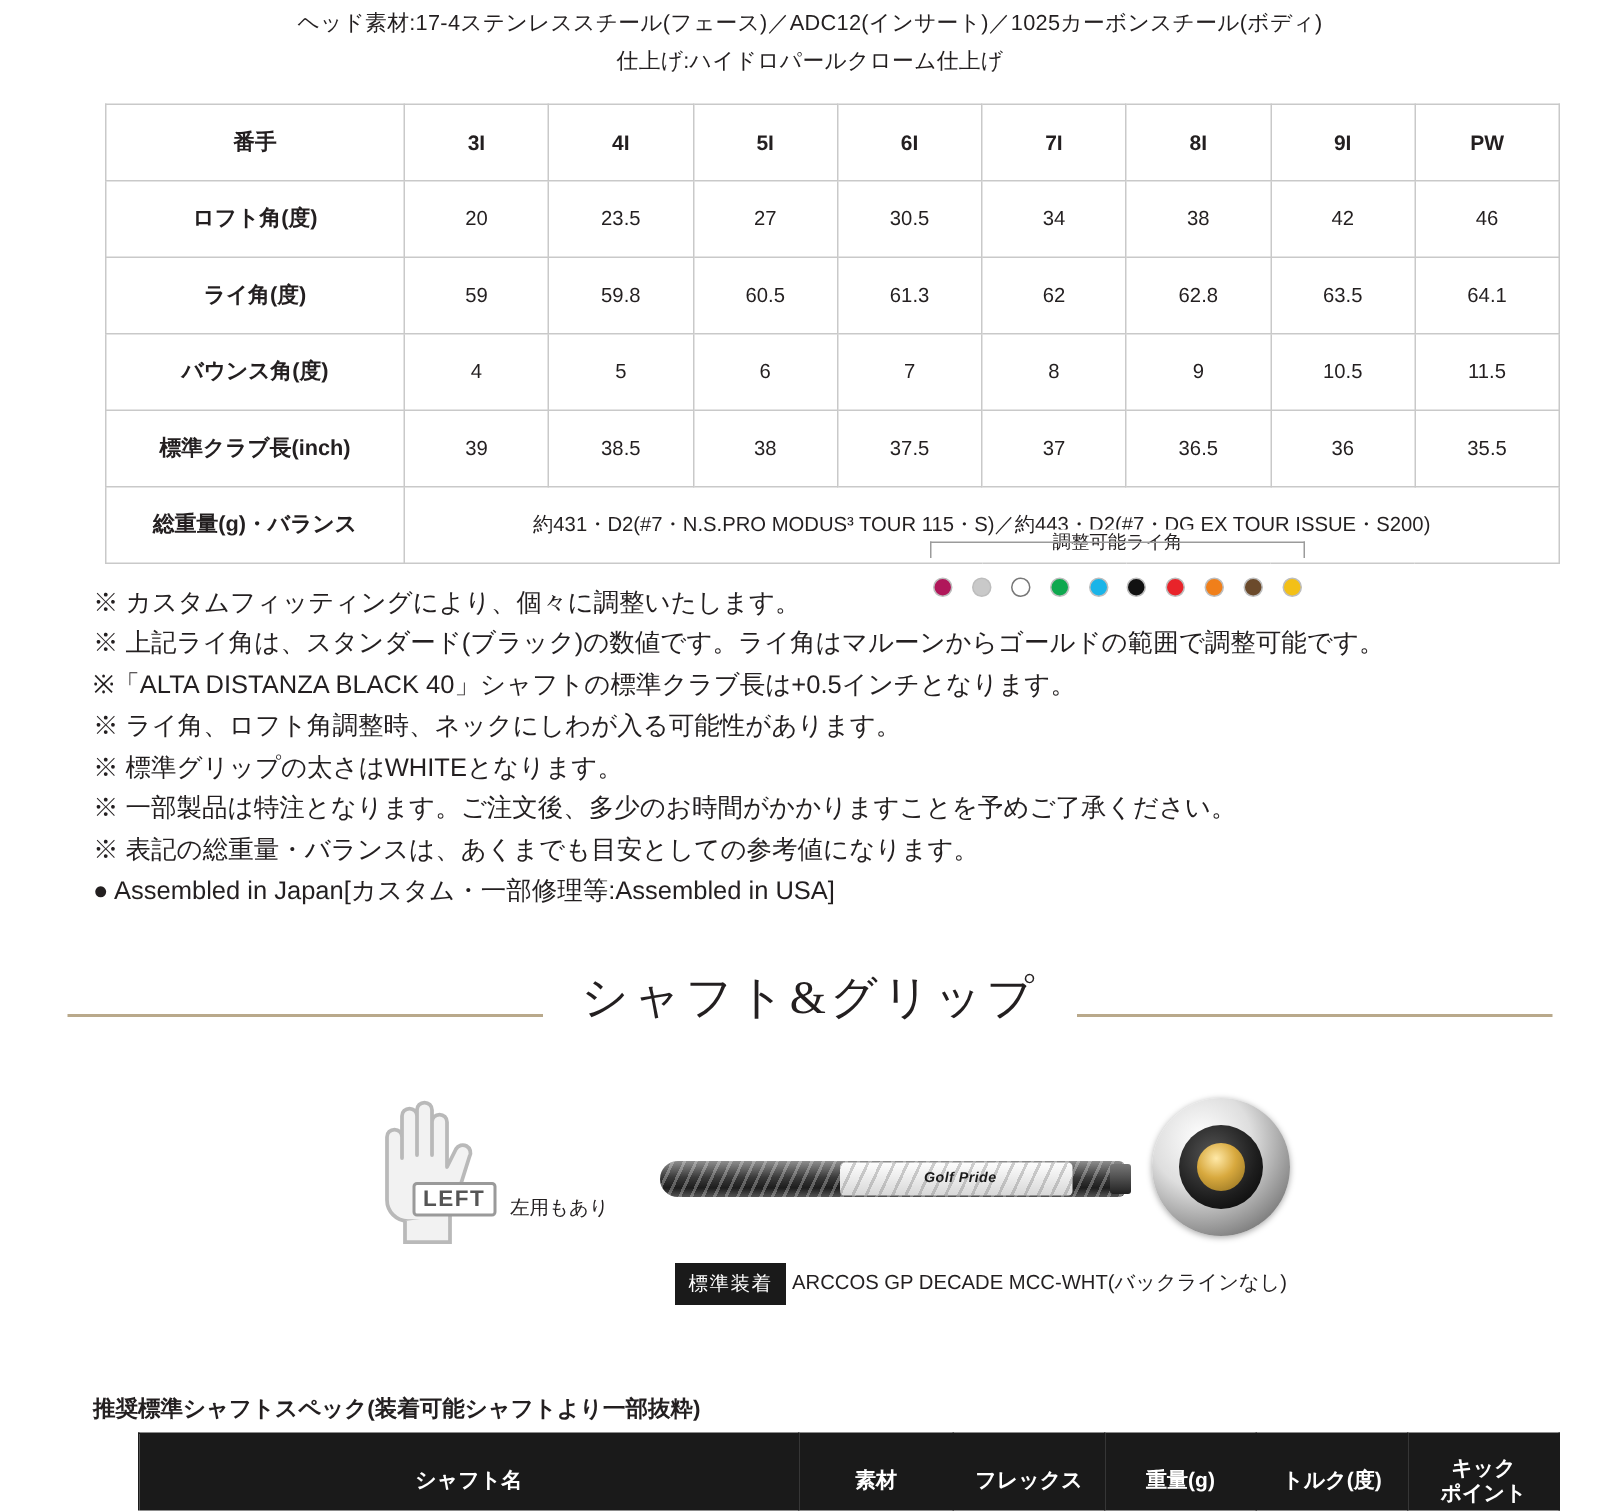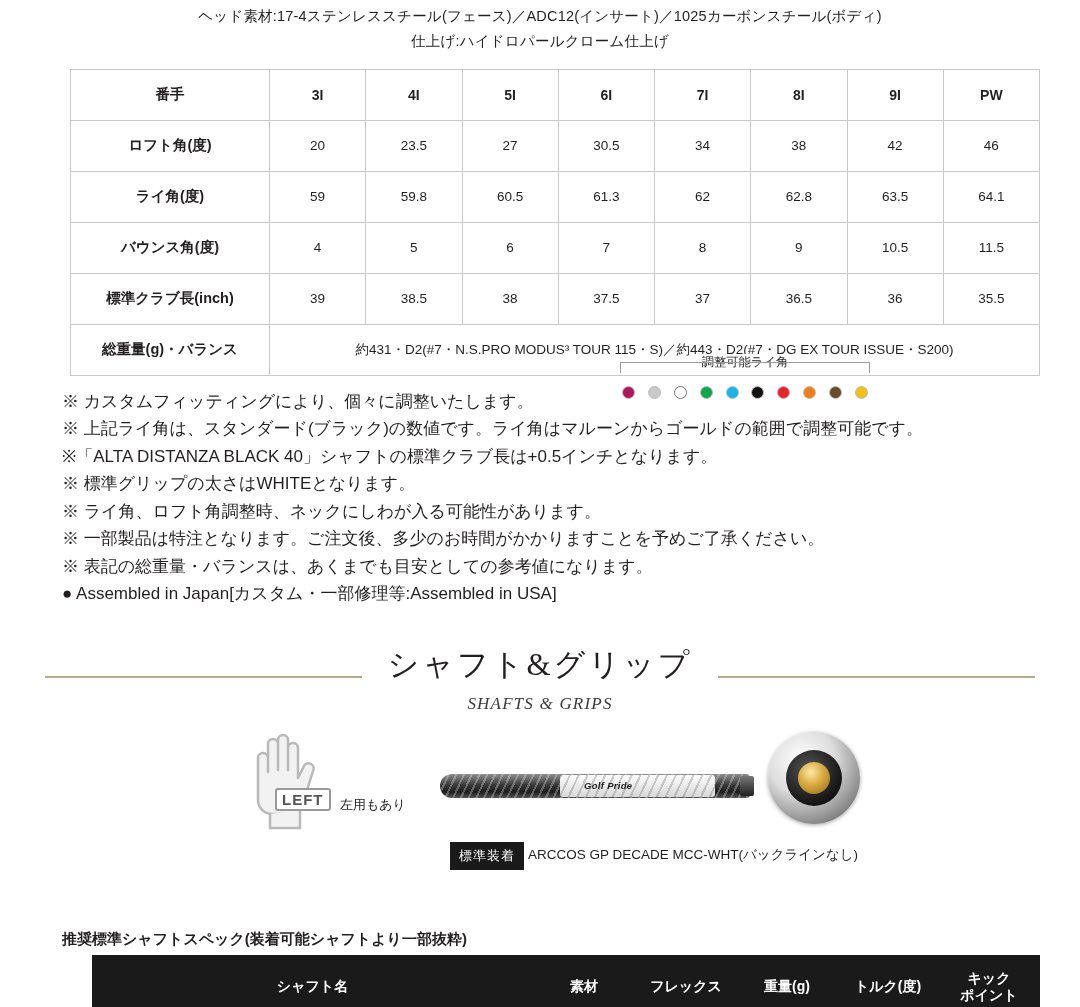--- a/index.html
+++ b/index.html
@@ -205,21 +205,21 @@
     background: linear-gradient(180deg,#fdfdfd,#d8d8d8);
     border-radius: 3px;
   }
   .grip .white::before{
     content:"";
     position:absolute; left:0; top:0; right:0; bottom:0;
     background-image: repeating-linear-gradient(115deg, rgba(120,120,120,.35) 0 2px, rgba(0,0,0,0) 2px 8px);
   }
   .grip .brand {
     position: absolute;
-    left: 144px; top: 14px;
+    left: 176px; top: 14px;
     font-size: 9.5px;
     font-style: italic;
     font-weight: bold;
     color: #1b1b1b;
     letter-spacing: .3px;
     z-index: 3;
   }
   .grip .cap {
     position:absolute; right:-4px; top:10px;
     width: 14px; height: 20px;
@@ -414,22 +414,22 @@
       <td class="wide" colspan="8">約431・D2(#7・N.S.PRO MODUS³ TOUR 115・S)／約443・D2(#7・DG EX TOUR ISSUE・S200)</td>
     </tr>
   </tbody>
     </table>
 </div>
 
 <div class="notes">
   <div>※ カスタムフィッティングにより、個々に調整いたします。</div>
   <div>※ 上記ライ角は、スタンダード(ブラック)の数値です。ライ角はマルーンからゴールドの範囲で調整可能です。</div>
   <div>※「ALTA DISTANZA BLACK 40」シャフトの標準クラブ長は+0.5インチとなります。</div>
+  <div>※ ライ角、ロフト角調整時、ネックにしわが入る可能性があります。</div>
   <div>※ 標準グリップの太さはWHITEとなります。</div>
-  <div>※ ライ角、ロフト角調整時、ネックにしわが入る可能性があります。</div>
   <div>※ 一部製品は特注となります。ご注文後、多少のお時間がかかりますことを予めご了承ください。</div>
   <div>※ 表記の総重量・バランスは、あくまでも目安としての参考値になります。</div>
   <div>● Assembled in Japan[カスタム・一部修理等:Assembled in USA]</div>
 </div>
 
 <div class="lie-legend">
   <div class="cap">調整可能ライ角</div>
   <div class="rule"></div>
   <div class="lie-dots">
     <span style="background:#b0175a"></span>
@@ -442,21 +442,20 @@
     <span style="background:#f07f1a"></span>
     <span style="background:#6b4a2b"></span>
     <span style="background:#f3c017"></span>
   </div>
 </div>
 
 <div class="band">
   <div class="line"></div>
   <div class="titles">
     <div class="jp">シャフト&amp;グリップ</div>
-    <div class="en">SHAFTS &amp; GRIPS</div>
   </div>
 </div>
 
 <div class="sg">
   <div class="glove">
     <svg viewBox="0 0 74 100" width="74" height="100" aria-hidden="true">
       <path d="M10 44 L10 26 a5 5 0 0 1 10 0 L20 40 L20 12 a5 5 0 0 1 10 0 L30 38 L30 8 a5 5 0 0 1 10 0 L40 38 L40 16 a5 5 0 0 1 10 0 L50 46 L56 34 a5 5 0 0 1 9 5 L54 74 a14 14 0 0 1 -12 8 L24 82 a14 14 0 0 1 -14 -14 Z" fill="#f2f2f2" stroke="#b9b9b9" stroke-width="2.5" stroke-linejoin="round"></path>
       <path d="M22 82 L22 96 L52 96 L52 78" fill="#f2f2f2" stroke="#b9b9b9" stroke-width="2.5"></path>
     </svg>
     <div class="label">LEFT</div>

